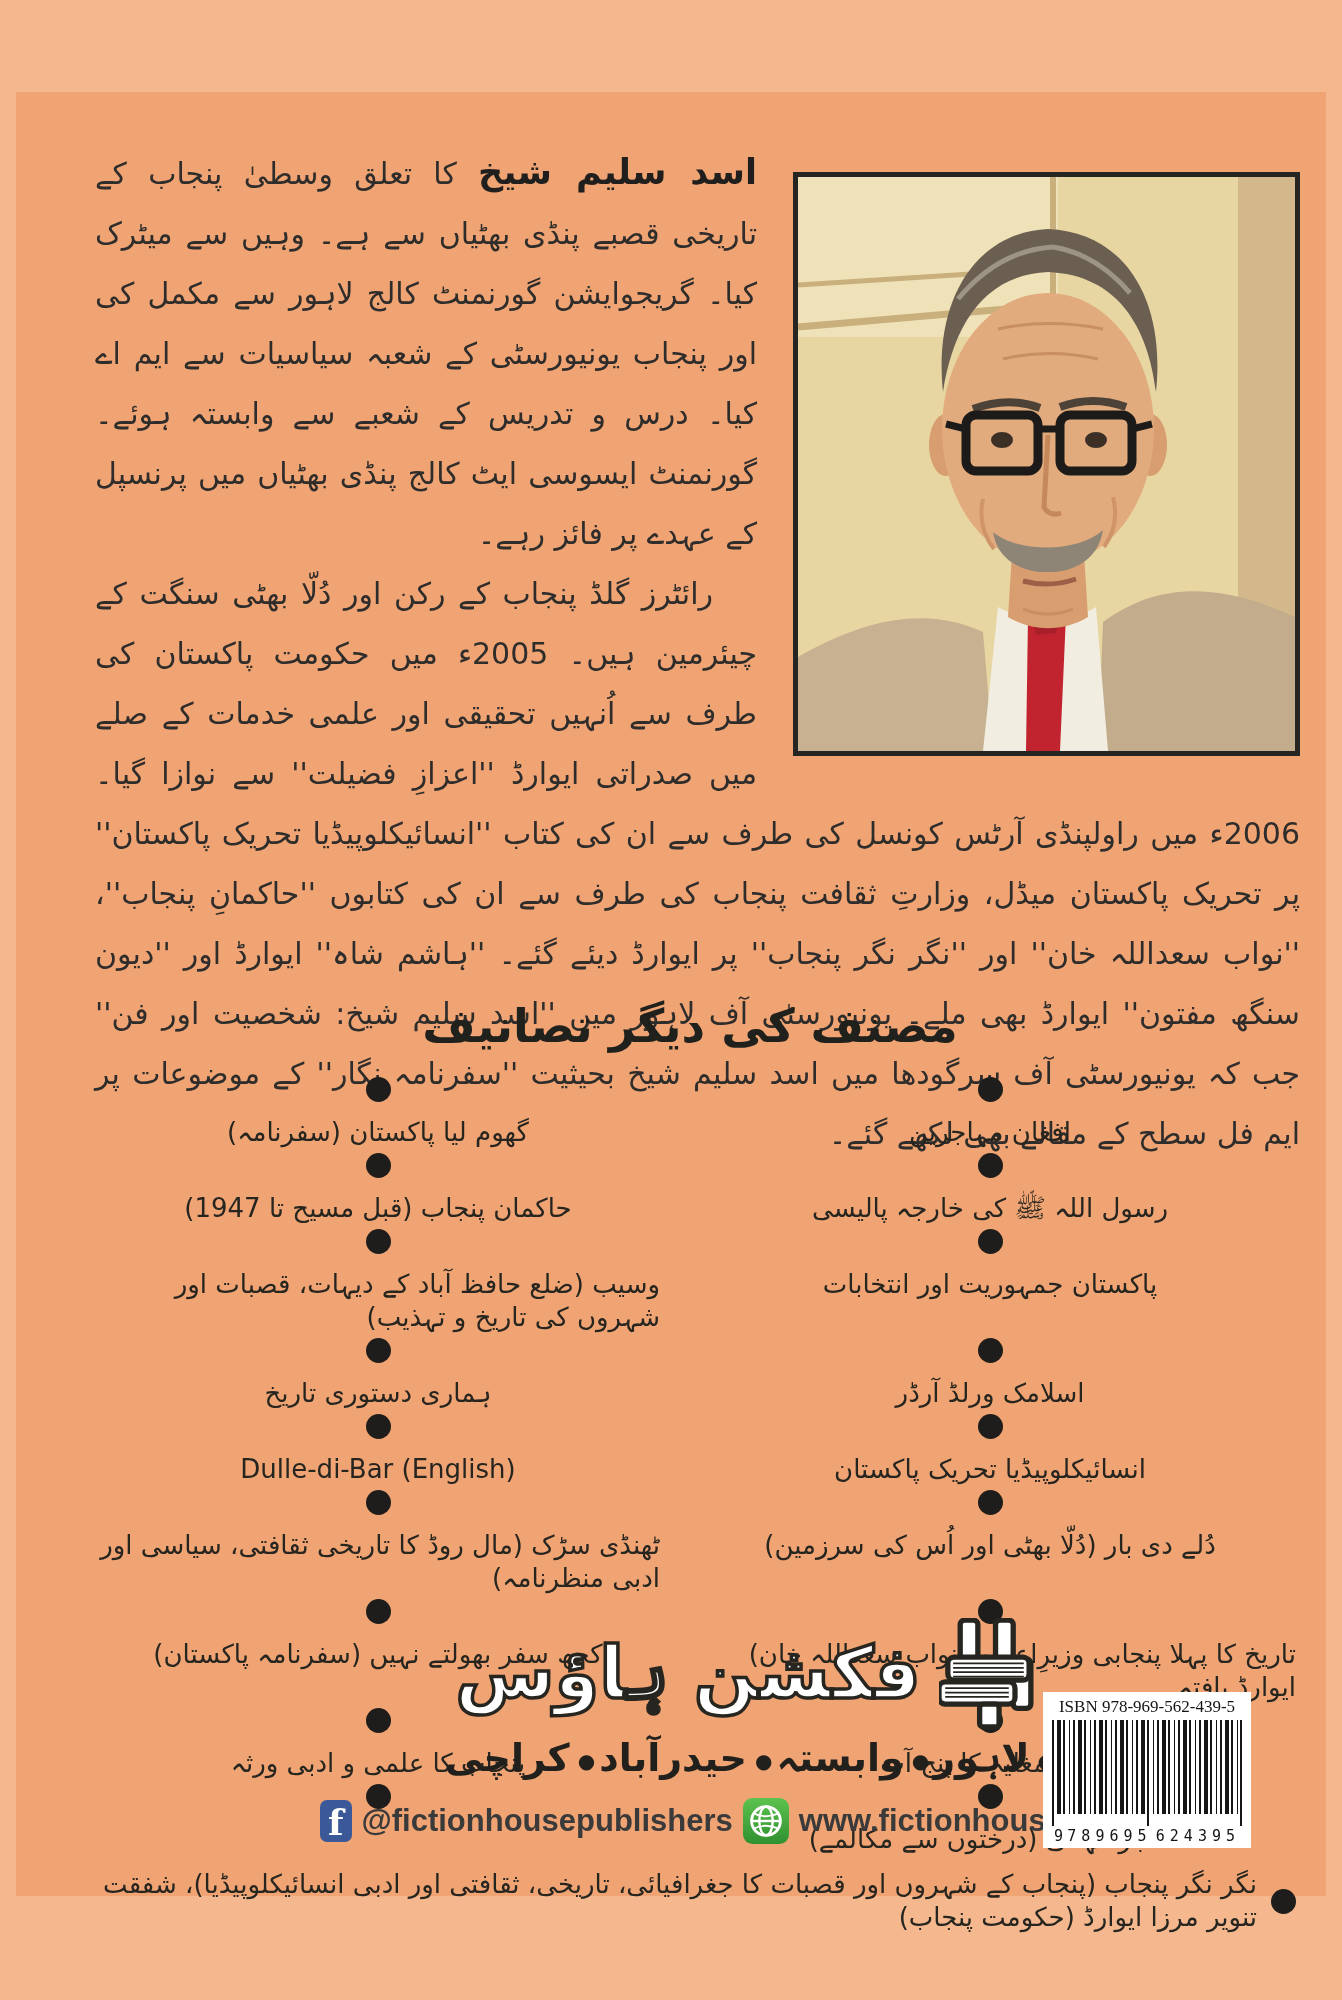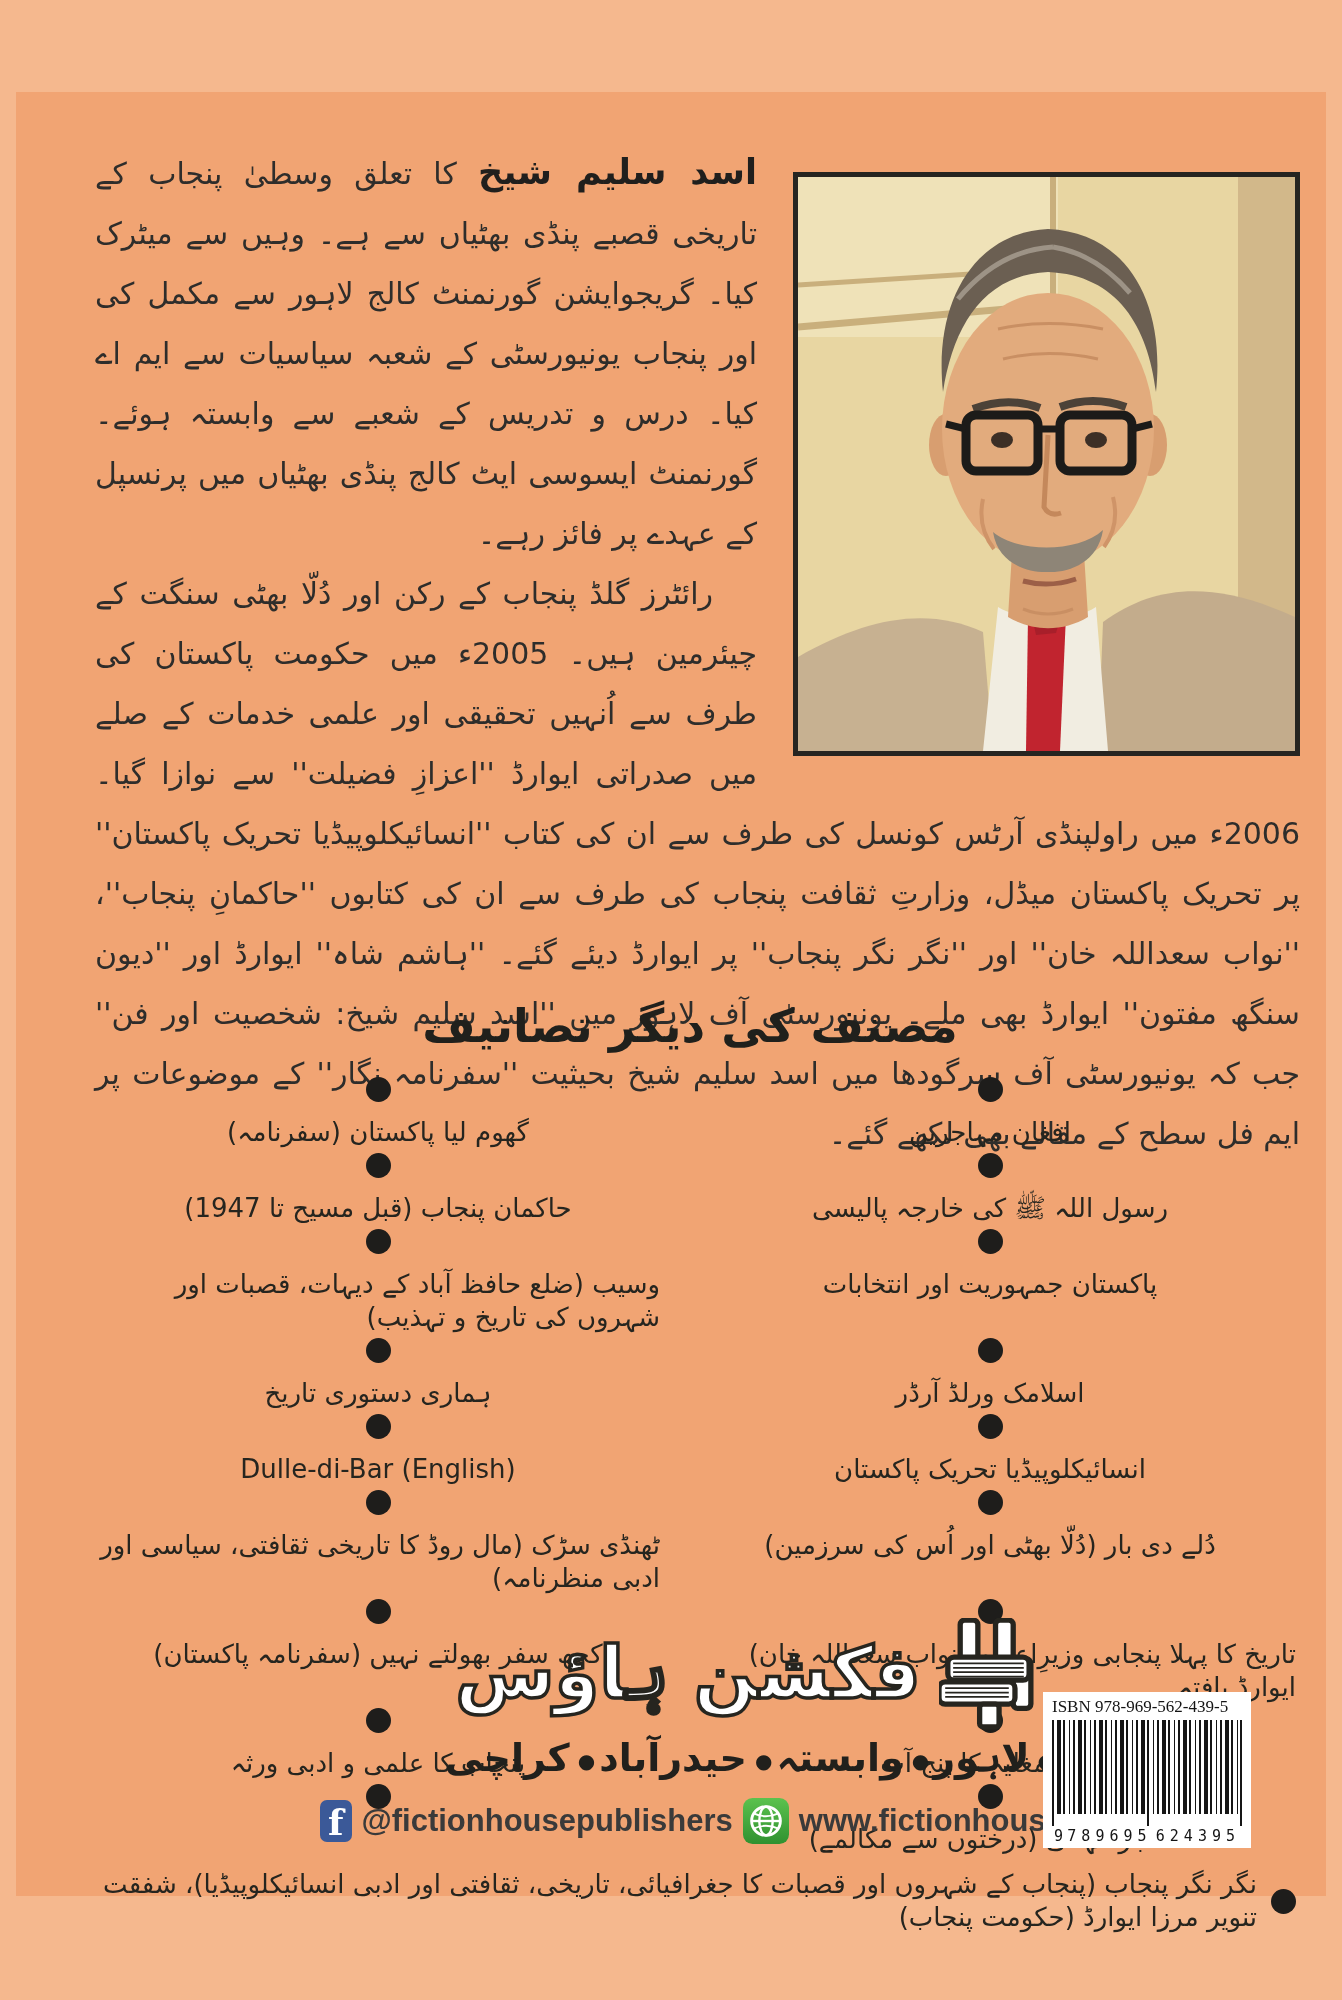--- a/index.html
+++ b/index.html
@@ -42,21 +42,21 @@
   .social-row{margin-top:18px;display:flex;justify-content:center;align-items:center;gap:10px;
               font-family:"Liberation Sans",sans-serif;font-size:31px;font-weight:bold;color:#3a3a3a;}
   .fb-badge{width:42px;height:42px;border-radius:7px;background:#3b5998;color:#fff;
             display:flex;align-items:flex-end;justify-content:center;font-size:36px;line-height:40px;
             font-weight:bold;font-family:"DejaVu Serif",serif;overflow:hidden;}
   .globe-badge svg{display:block;width:46px;height:46px;}
 
   
   .barcode{position:absolute;left:1043px;top:1692px;width:208px;height:156px;background:#ffffff;
            box-sizing:border-box;padding:5px 9px 4px;}
-  .isbn{font-family:"Liberation Serif",serif;font-size:17px;color:#141414;text-align:left;
+  .isbn{font-family:"Liberation Serif",serif;font-size:17px;color:#141414;text-align:center;
         white-space:nowrap;}
   .bars{position:relative;margin-top:3px;height:94px;
         background:repeating-linear-gradient(90deg,
           #161616 0 2px,#ffffff 2px 5px,
           #161616 5px 9px,#ffffff 9px 11px,
           #161616 11px 13px,#ffffff 13px 17px,
           #161616 17px 18px,#ffffff 18px 21px);}
   .guard{position:absolute;top:0;width:2px;height:106px;background:#161616;}
   .guard.g1{left:0;} .guard.g2{left:50%;} .guard.g3{right:0;}
   .digits{display:flex;justify-content:space-between;margin-top:13px;padding:0 2px;

